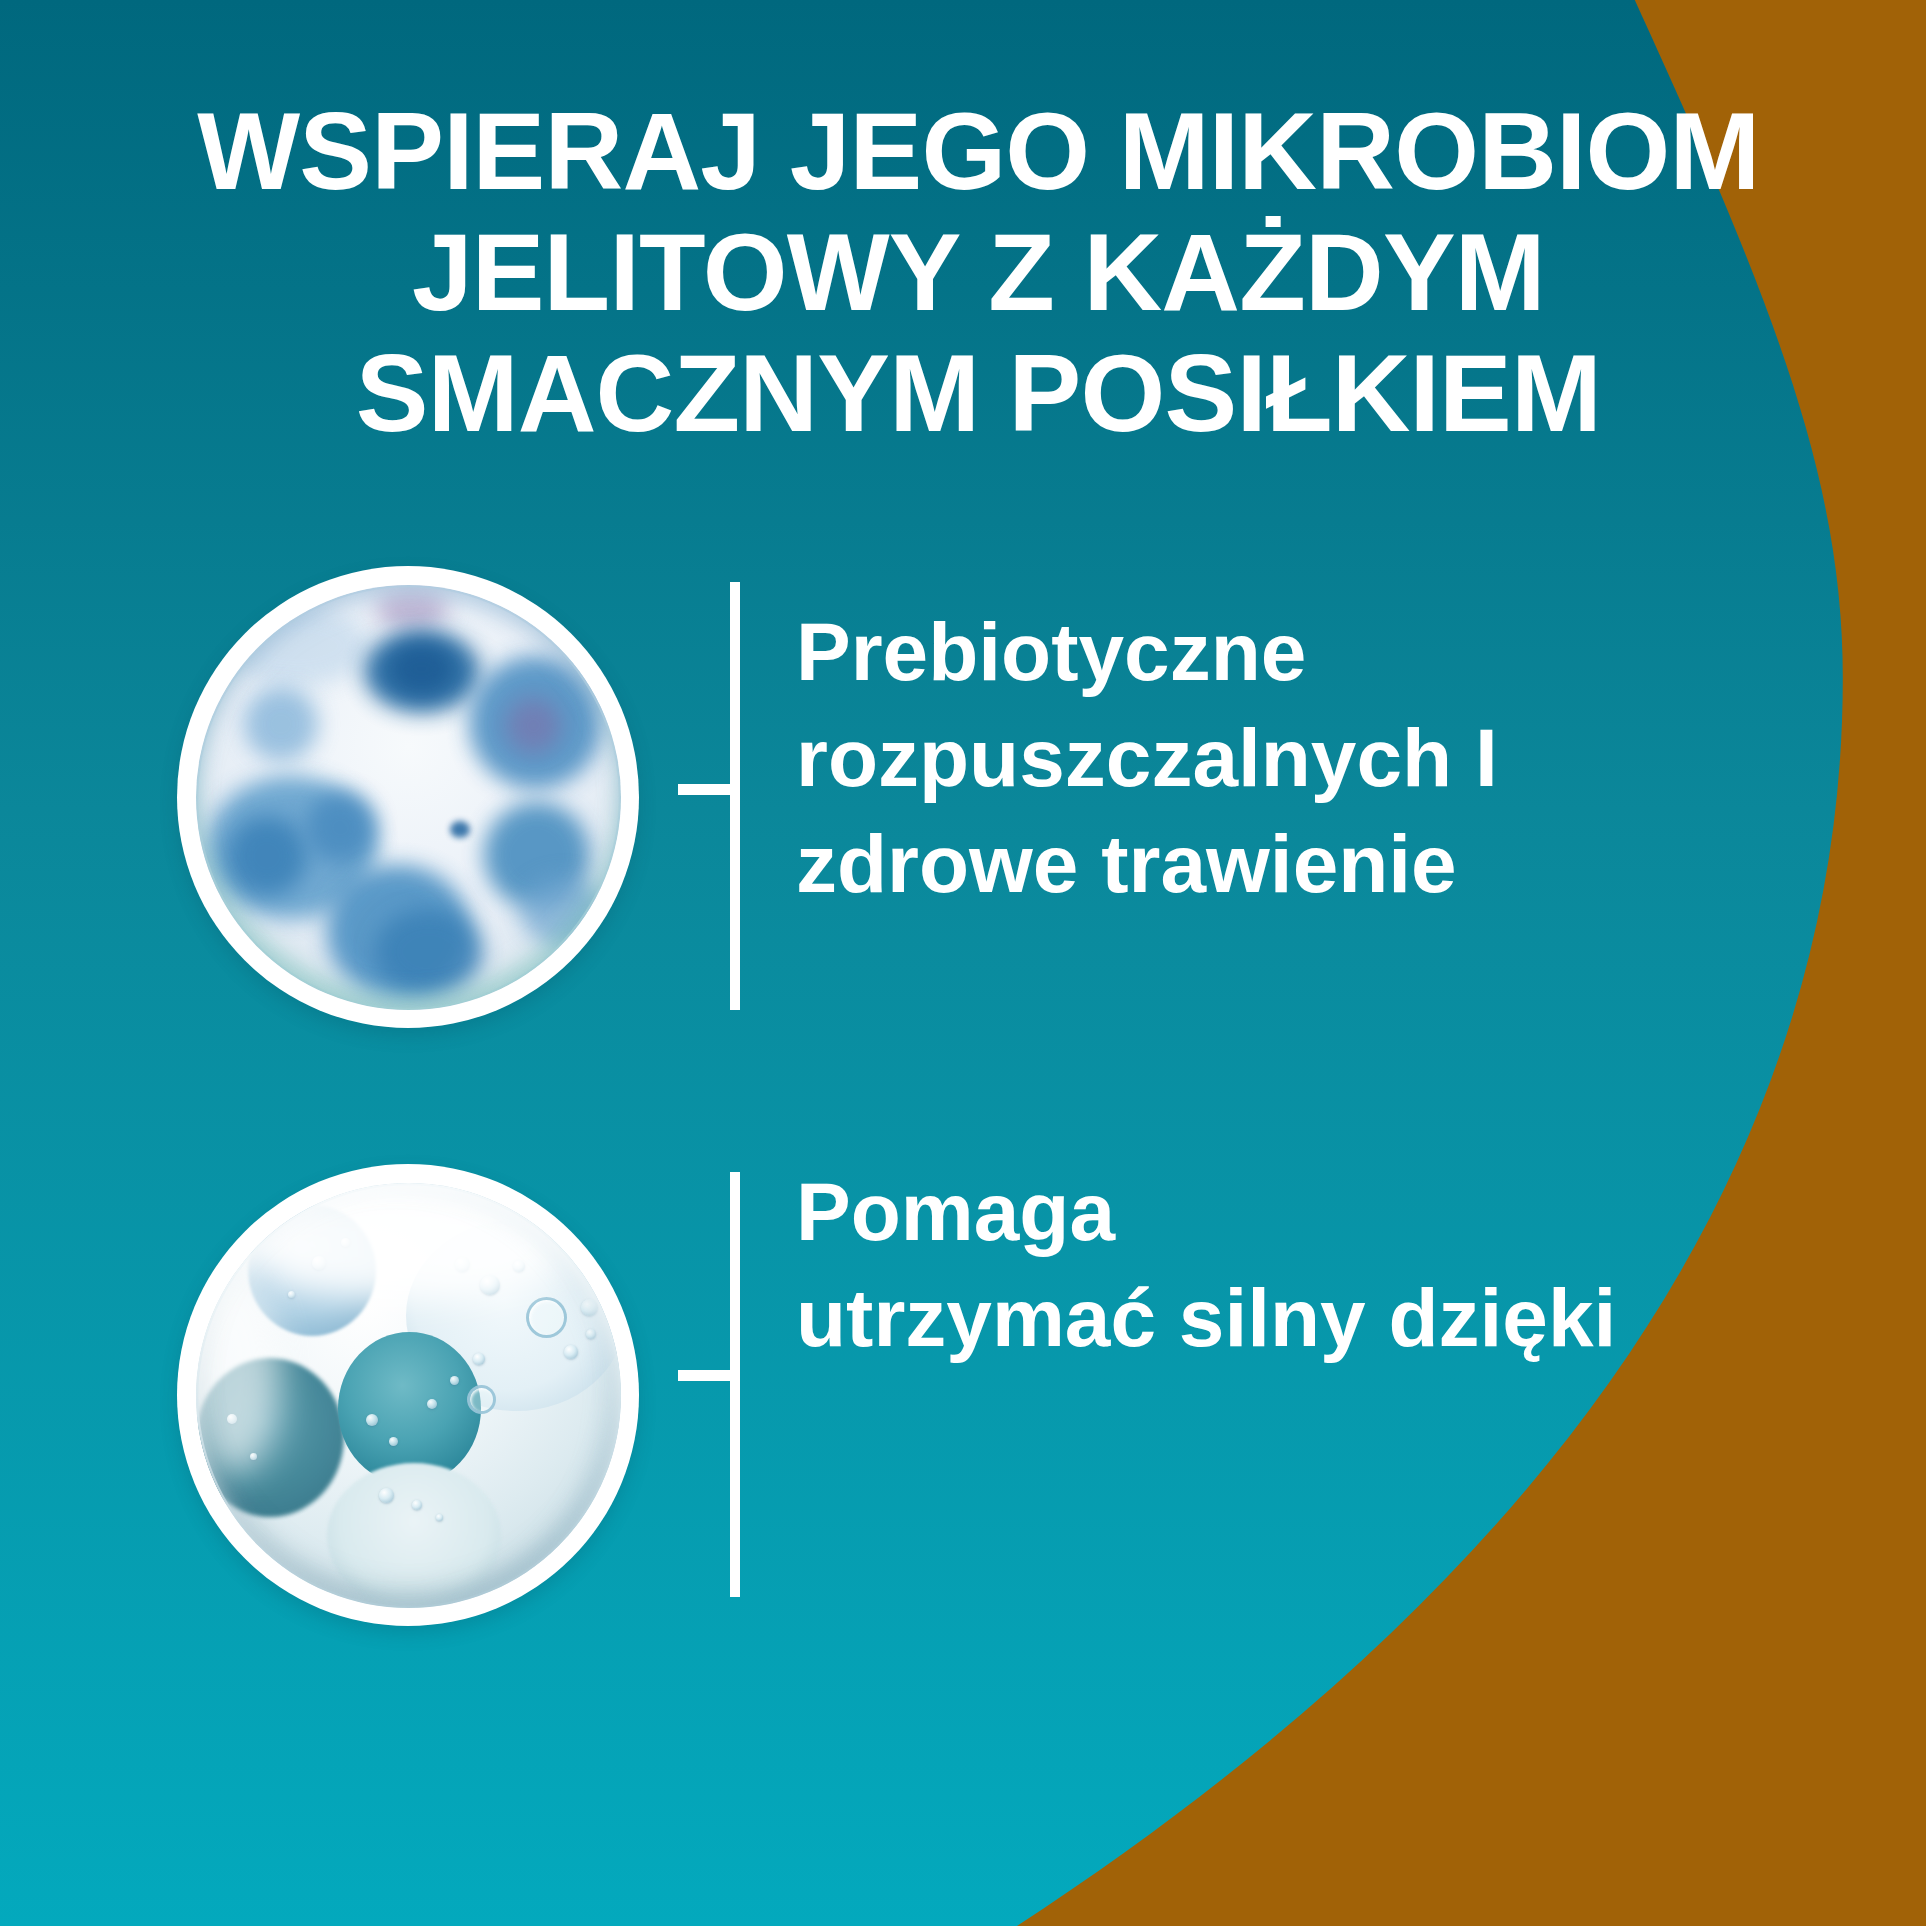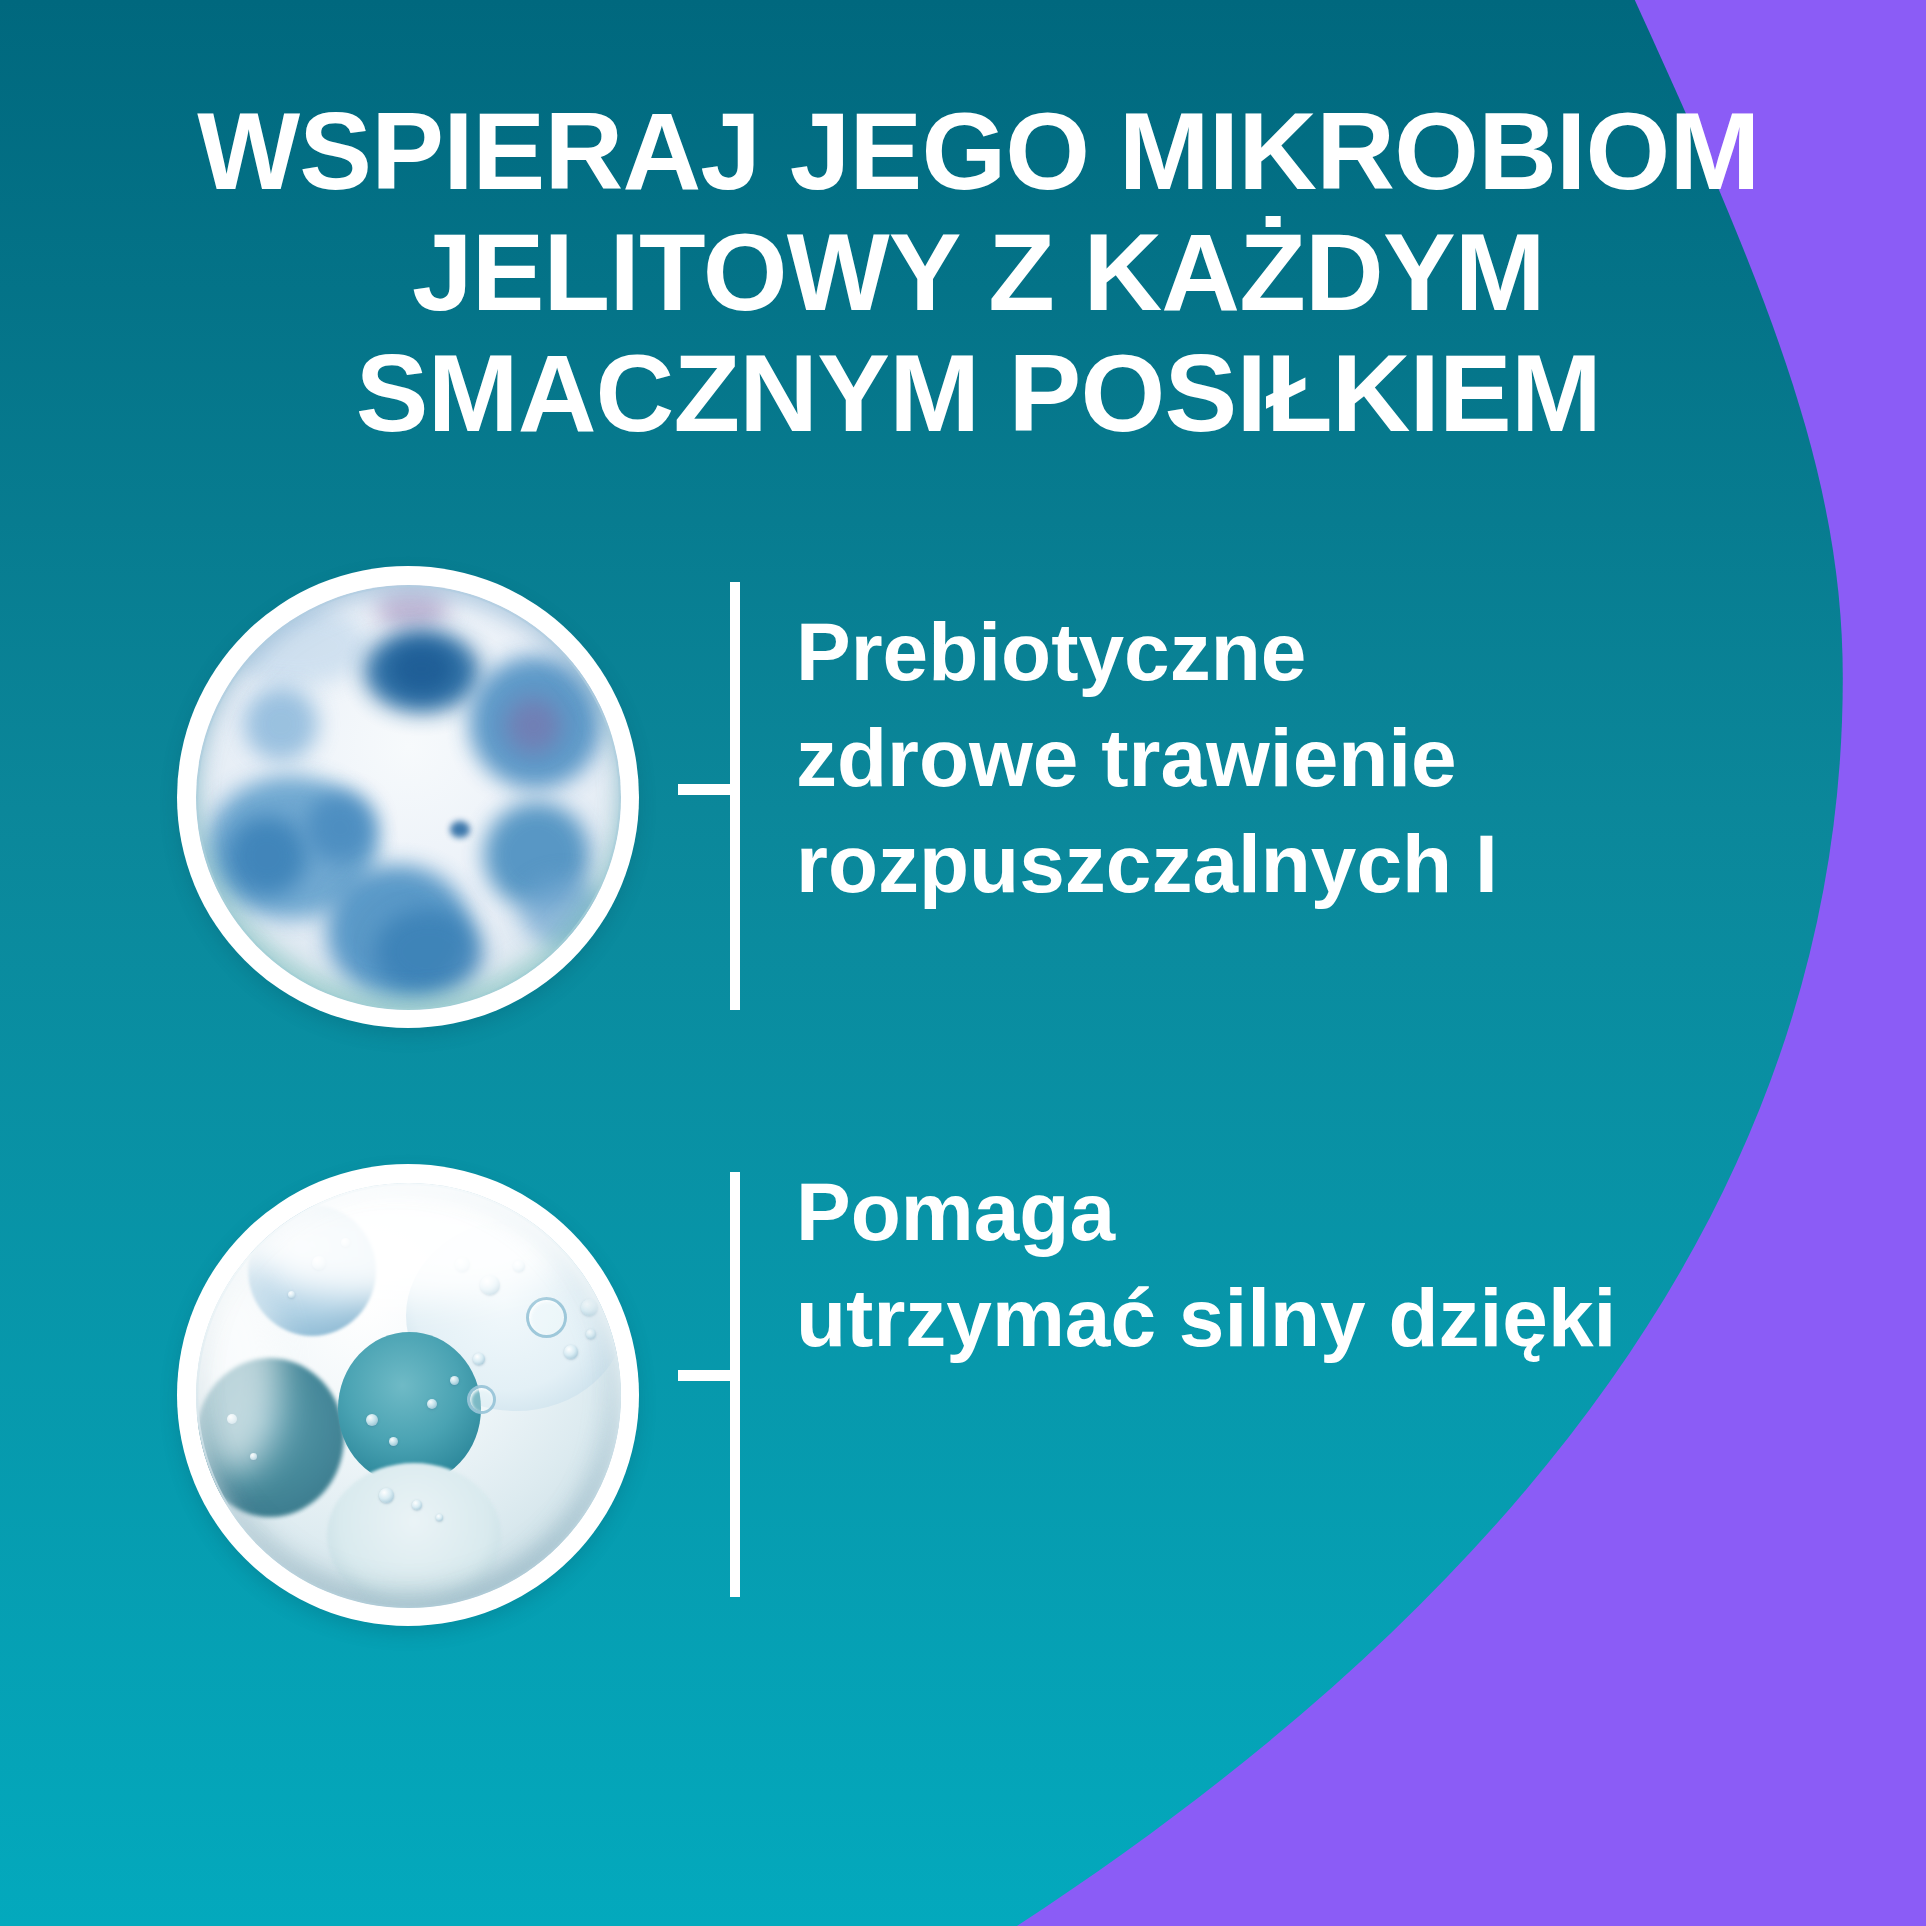--- a/index.html
+++ b/index.html
@@ -1,20 +1,20 @@
 <!DOCTYPE html>
 <html style="font-size:12.3px"><head>
 <meta charset="utf-8">
 <style>
   html,body{margin:0;padding:0;background:#ffffff;}
   .canvas{
     position:relative;
     width:1926px;height:1926px;
     overflow:hidden;
-    background:#8b5cf6;
+    background:#a16207;
     font-family:"Liberation Sans", sans-serif;
   }
   .bg-svg{position:absolute;left:0;top:0;width:1926px;height:1926px;display:block;}
 
   
   .title{
     position:absolute;left:15.4px;top:91px;width:1926px;
     text-align:center;color:#ffffff;
   }
   .title-line{
@@ -103,22 +103,22 @@
       <div class="blob sharp" style="left:254px;top:236px;width:20px;height:17px;background:#2b6ba3;opacity:.9;"></div>
       <div class="petri-rim"></div>
     </div>
   </div>
 
   <div class="sep" style="left:730px;top:582px;width:10px;height:428px;"></div>
   <div class="sep" style="left:678px;top:784px;width:56px;height:10.8px;"></div>
 
   <div class="feature-text" style="top:599px;">
     <div class="feature-line">Prebiotyczne</div>
+    <div class="feature-line">rozpuszczalnych I</div>
     <div class="feature-line">zdrowe trawienie</div>
-    <div class="feature-line">rozpuszczalnych I</div>
   </div>
 
   <div class="circle" style="left:177px;top:1164px;">
     <div class="circle-inner glass">
       <div class="sphere" style="left:52px;top:22.3px;width:128px;height:131px;background:radial-gradient(circle at 40% 35%, #cfe3f0 0%, #a9cde2 55%, #86b4cf 90%, #79a9c6 100%);filter:blur(1.5px);"></div>
       <div class="sphere" style="left:210px;top:37px;width:220px;height:191px;background:radial-gradient(circle at 45% 42%, #f2f9fc 0%, #e3f0f6 55%, #c6dde9 85%, #a7c8d9 100%);"></div>
       <div class="sphere" style="left:0px;top:175px;width:148px;height:159px;background:radial-gradient(circle at 45% 40%, #579aab 0%, #3e8496 50%, #2d6e80 100%);filter:blur(2.3px);opacity:.95;"></div>
       <div class="sphere" style="left:142px;top:149px;width:143px;height:153px;background:radial-gradient(circle at 45% 35%, #6fbac6 0%, #4aa3b3 45%, #2f8a9d 75%, #25798c 100%);"></div>
       <div class="sphere" style="left:131px;top:280px;width:174px;height:146px;background:radial-gradient(circle at 50% 40%, #eaf3f6 0%, #d9eaee 60%, #bcd6de 100%);filter:blur(1.5px);"></div>
 

